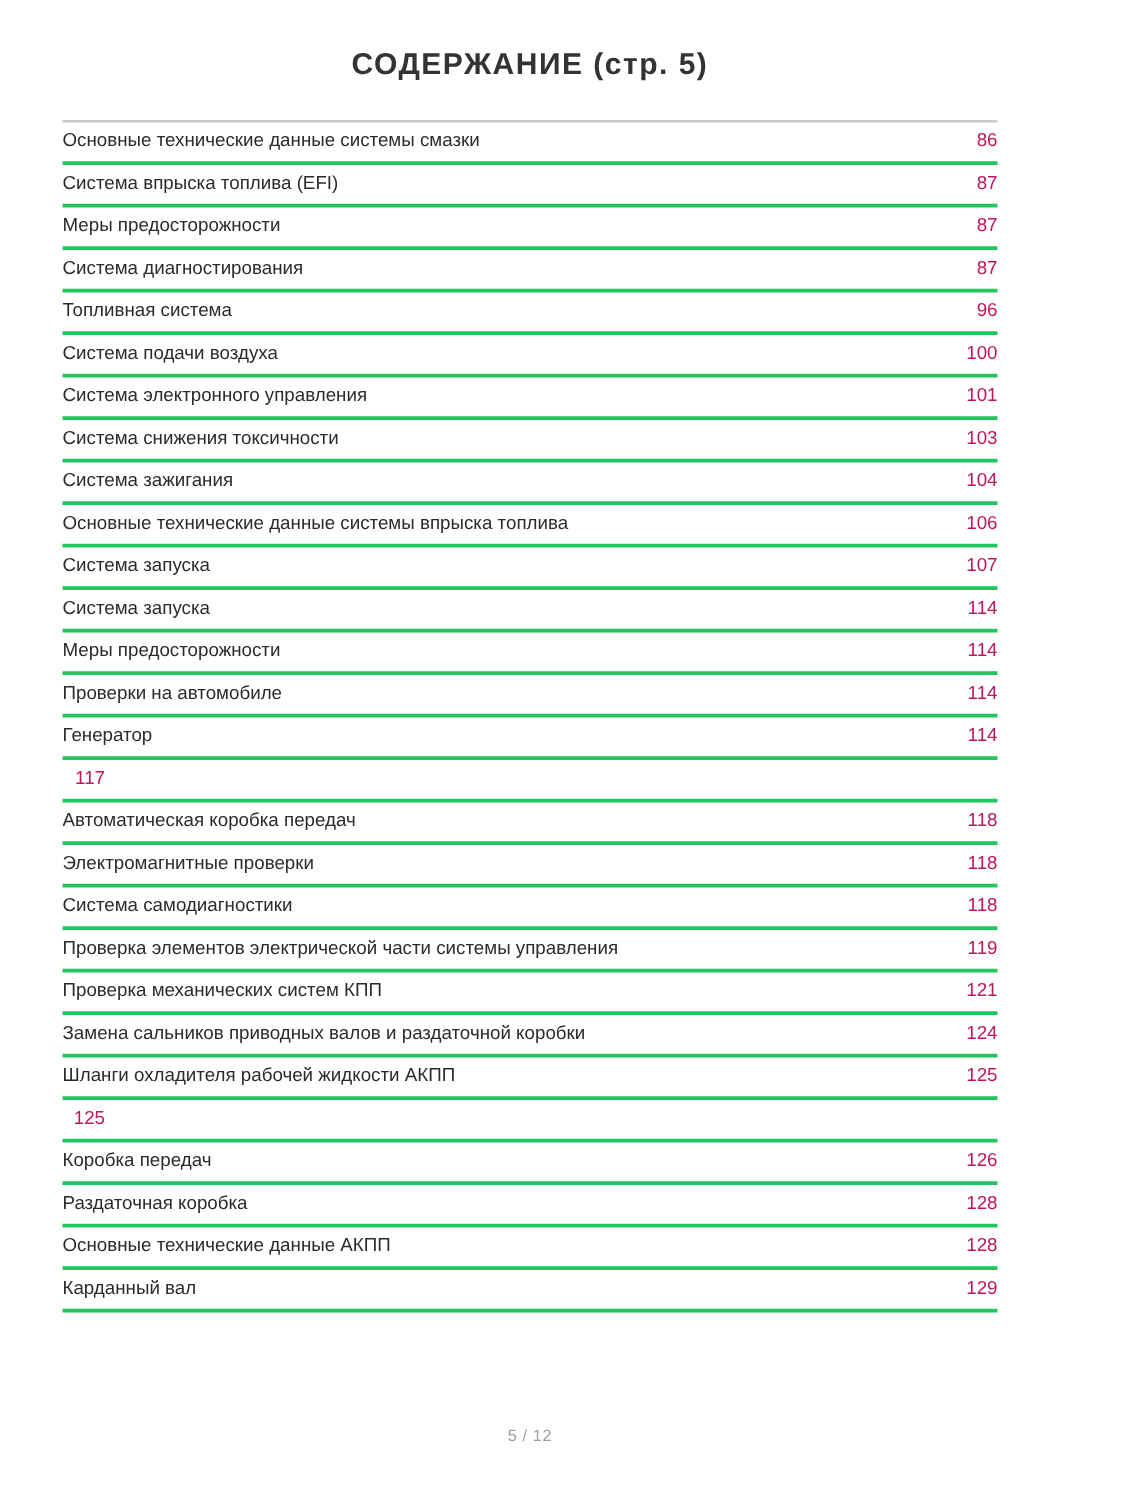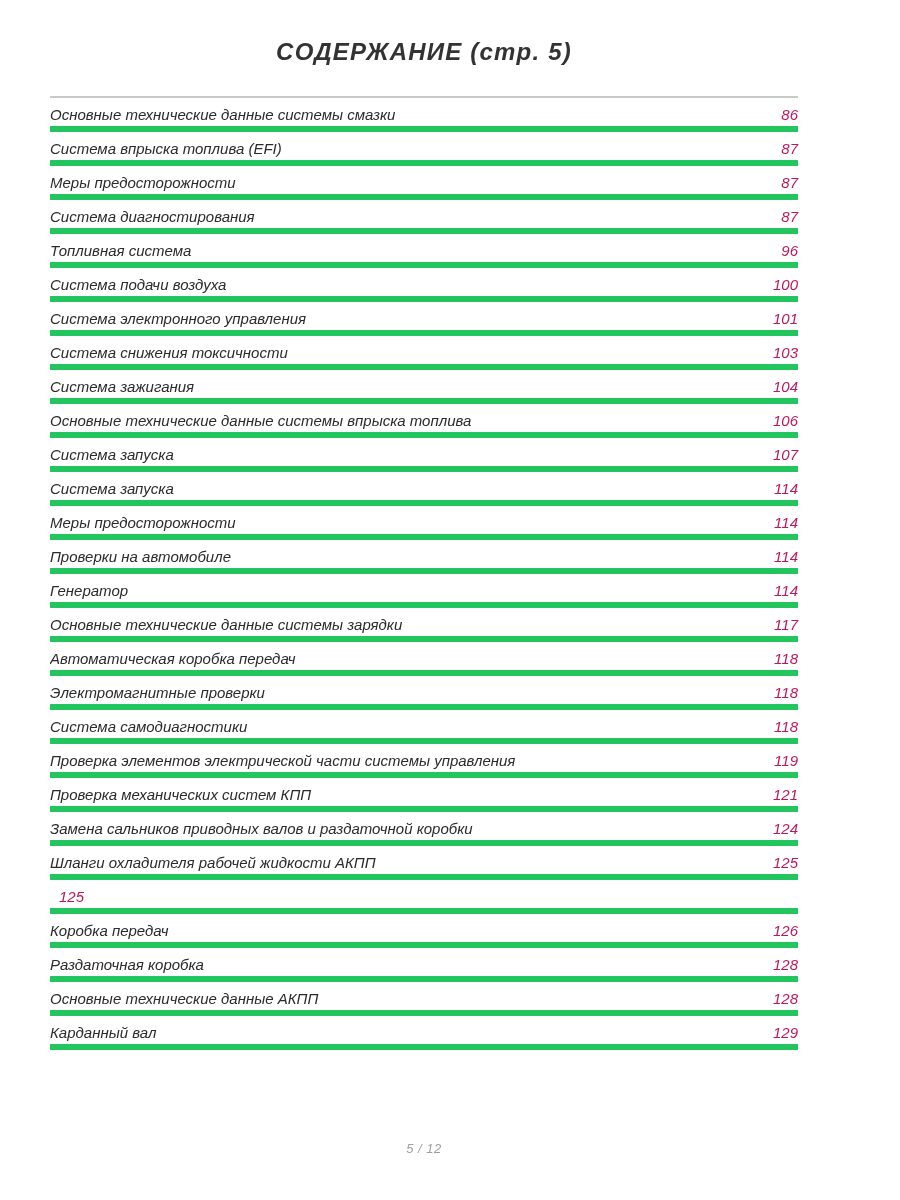--- a/index.html
+++ b/index.html
@@ -19,21 +19,20 @@
   }
 
   .page {
     position: relative;
     width: 848px;
     height: 1200px;
     box-sizing: border-box;
     padding: 0 50px;
     display: flex;
     flex-direction: column;
-    font-style: italic;
   }
 
   
   .doc-title {
     margin: 0;
     padding-top: 38px;
     text-align: center;
     font-size: 24px;
     font-weight: bold;
     letter-spacing: 1.2px;
@@ -51,25 +50,25 @@
   
   .toc {
     margin: 0;
     padding: 0;
     list-style: none;
     width: 100%;
   }
 
   .toc-row {
     display: flex;
-    align-items: flex-start;
+    align-items: center;
     justify-content: space-between;
     height: 34px;
     box-sizing: border-box;
-    border-bottom: 6px solid #22c55e;
+    border-bottom: 3px solid #22c55e;
   }
 
   .toc-label {
     font-size: 15px;
     color: #2b2b2b;
     line-height: 34px;
     white-space: nowrap;
     overflow: hidden;
     text-overflow: ellipsis;
     padding-right: 16px;
@@ -161,21 +160,20 @@
   </li>
       <li class="toc-row">
     <span class="toc-label">Проверки на автомобиле</span>
     <span class="toc-page">114</span>
   </li>
       <li class="toc-row">
     <span class="toc-label">Генератор</span>
     <span class="toc-page">114</span>
   </li>
       <li class="toc-row">
-    <span class="toc-label">Основные технические данные системы зарядки</span>
     <span class="toc-page">117</span>
   </li>
       <li class="toc-row">
     <span class="toc-label">Автоматическая коробка передач</span>
     <span class="toc-page">118</span>
   </li>
       <li class="toc-row">
     <span class="toc-label">Электромагнитные проверки</span>
     <span class="toc-page">118</span>
   </li>

